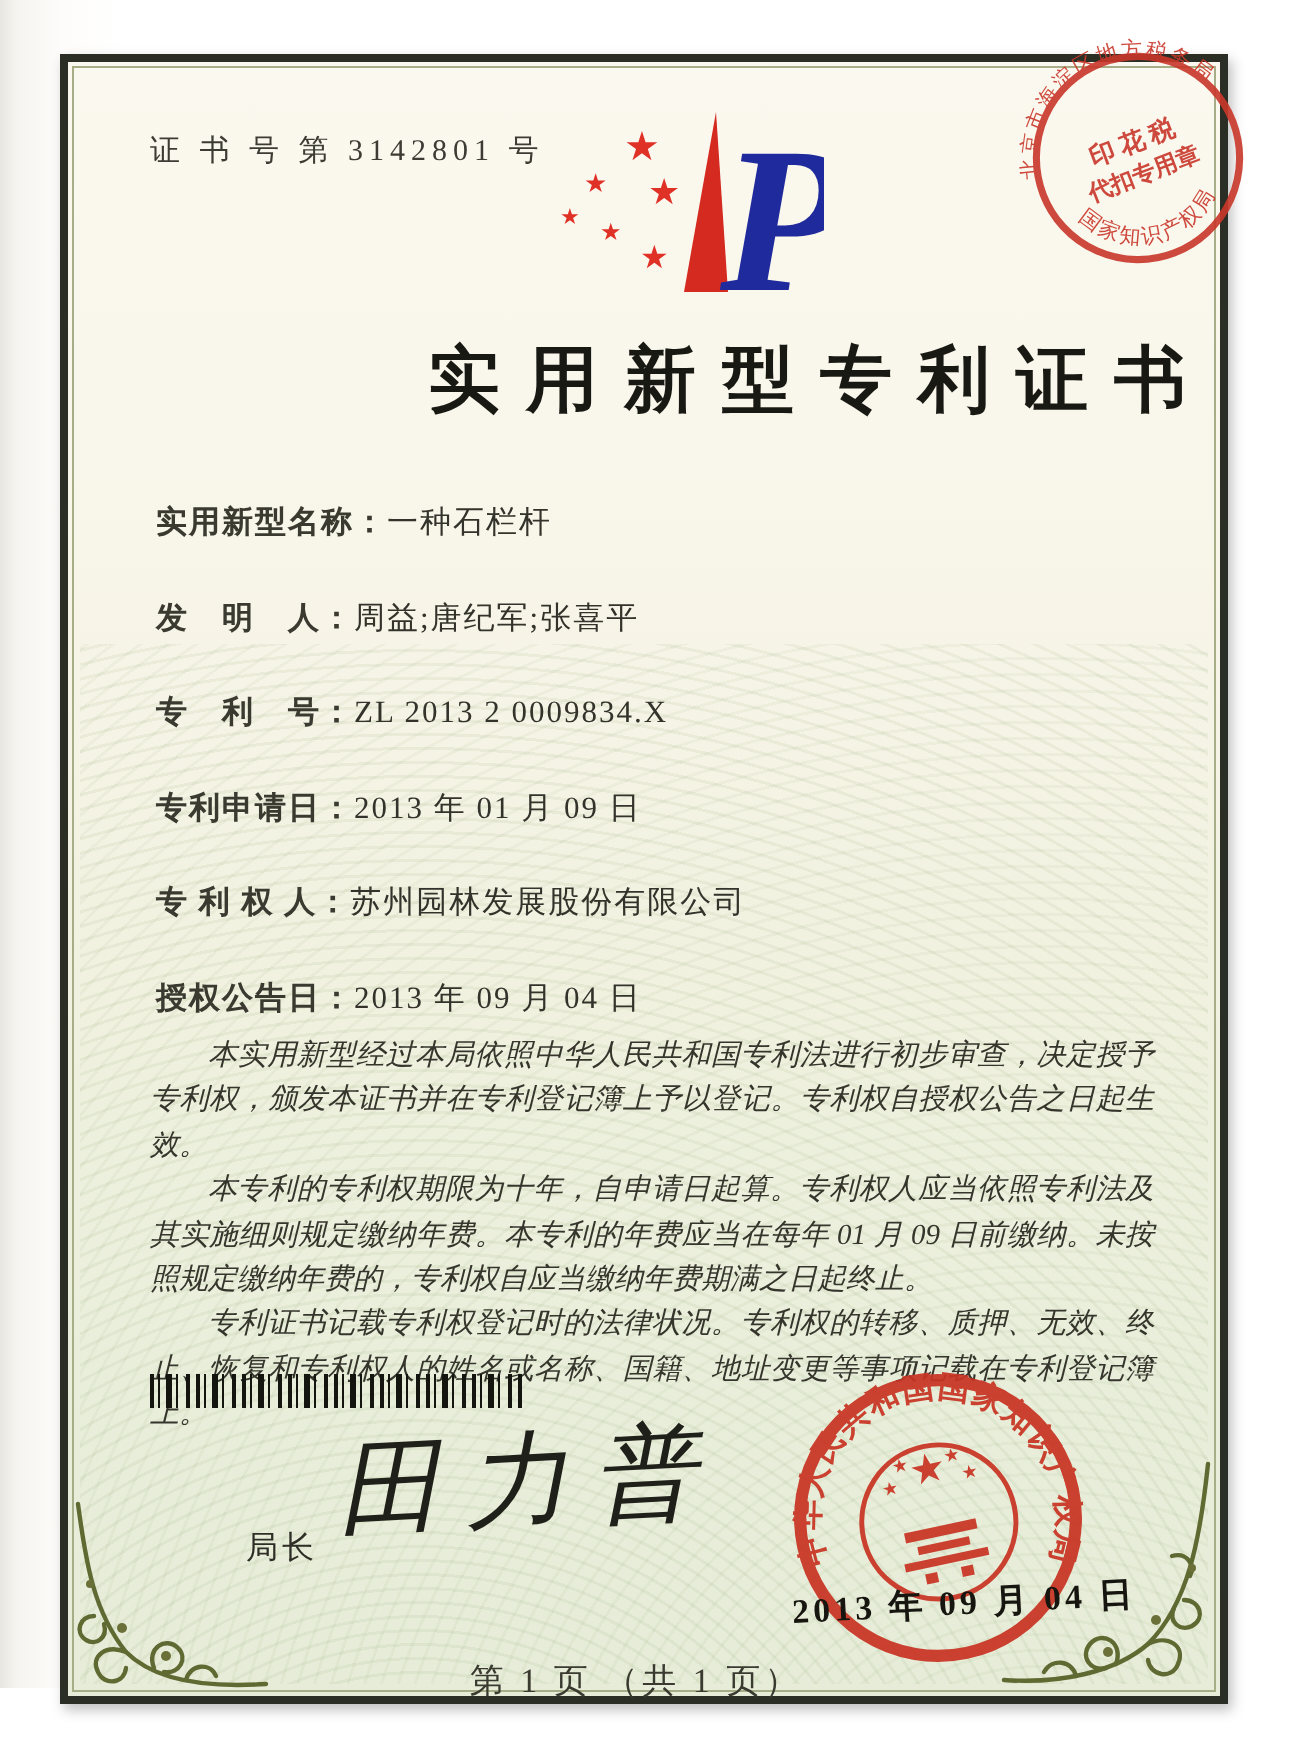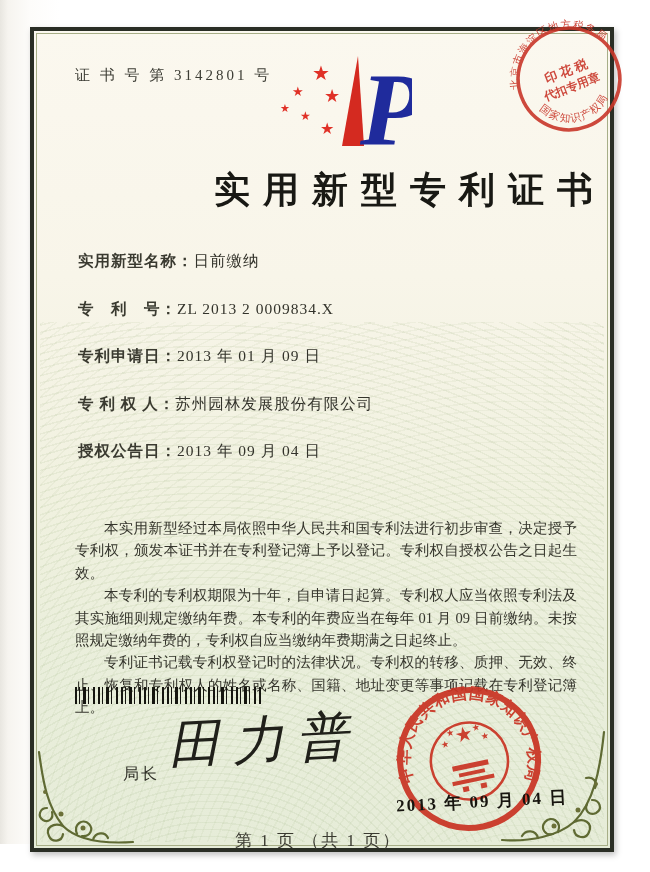--- a/index.html
+++ b/index.html
@@ -24,21 +24,21 @@
   .cert-no{position:absolute;left:75px;top:66px;font-size:15px;color:#3c3c34;letter-spacing:3px;}
   .logo{position:absolute;left:272px;top:50px;width:140px;height:110px;}
   .title{position:absolute;left:30px;top:166px;width:576px;text-align:right;
          font-size:36px;font-weight:bold;color:#191914;letter-spacing:13px;}
   
   .fields{position:absolute;left:78px;top:251px;width:480px;font-size:15.5px;color:#33332b;}
   .frow{height:47.5px;letter-spacing:1px;}
   .frow .lab{color:#3a3a30;font-weight:bold;}
   
   .paras{position:absolute;left:75px;top:517px;width:502px;font-size:14.5px;line-height:22.4px;
-         color:#35352c;text-align:justify;}
+         color:#35352c;font-style:italic;text-align:justify;}
   .paras p{margin:0;text-indent:2em;}
   
   .barcode{position:absolute;left:75px;top:687px;width:187px;height:17px;
      background:repeating-linear-gradient(90deg,
        #15150f 0 2px, transparent 2px 4px,
        #15150f 4px 5px, transparent 5px 8px,
        #15150f 8px 11px, transparent 11px 13px,
        #15150f 13px 14px, transparent 14px 18px,
        #15150f 18px 20px, transparent 20px 23px);}
   
@@ -80,21 +80,24 @@
       <text x="48" y="84" font-size="16">★</text>
     </g>
     <polygon points="86,6 70,96 92,96" fill="#d42a20"></polygon>
     <text x="88" y="95" font-size="104" font-weight="bold" font-style="italic" fill="#1f2b9c" font-family="'Liberation Serif',serif">P</text>
   </svg>
 
   <div class="title">实用新型专利证书</div>
 
   <div class="fields">
     <div class="frow">
-      <span class="lab">实用新型名称：</span><span>日前缴纳</span>
+      <span class="lab">实用新型名称：</span><span>一种石栏杆</span>
+    </div>
+    <div class="frow">
+      <span class="lab">发　明　人：</span><span>周益;唐纪军;张喜平</span>
     </div>
     <div class="frow">
       <span class="lab">专　利　号：</span><span>ZL 2013 2 0009834.X</span>
     </div>
     <div class="frow">
       <span class="lab">专利申请日：</span><span>2013 年 01 月 09 日</span>
     </div>
     <div class="frow">
       <span class="lab">专 利 权 人：</span><span>苏州园林发展股份有限公司</span>
     </div>

